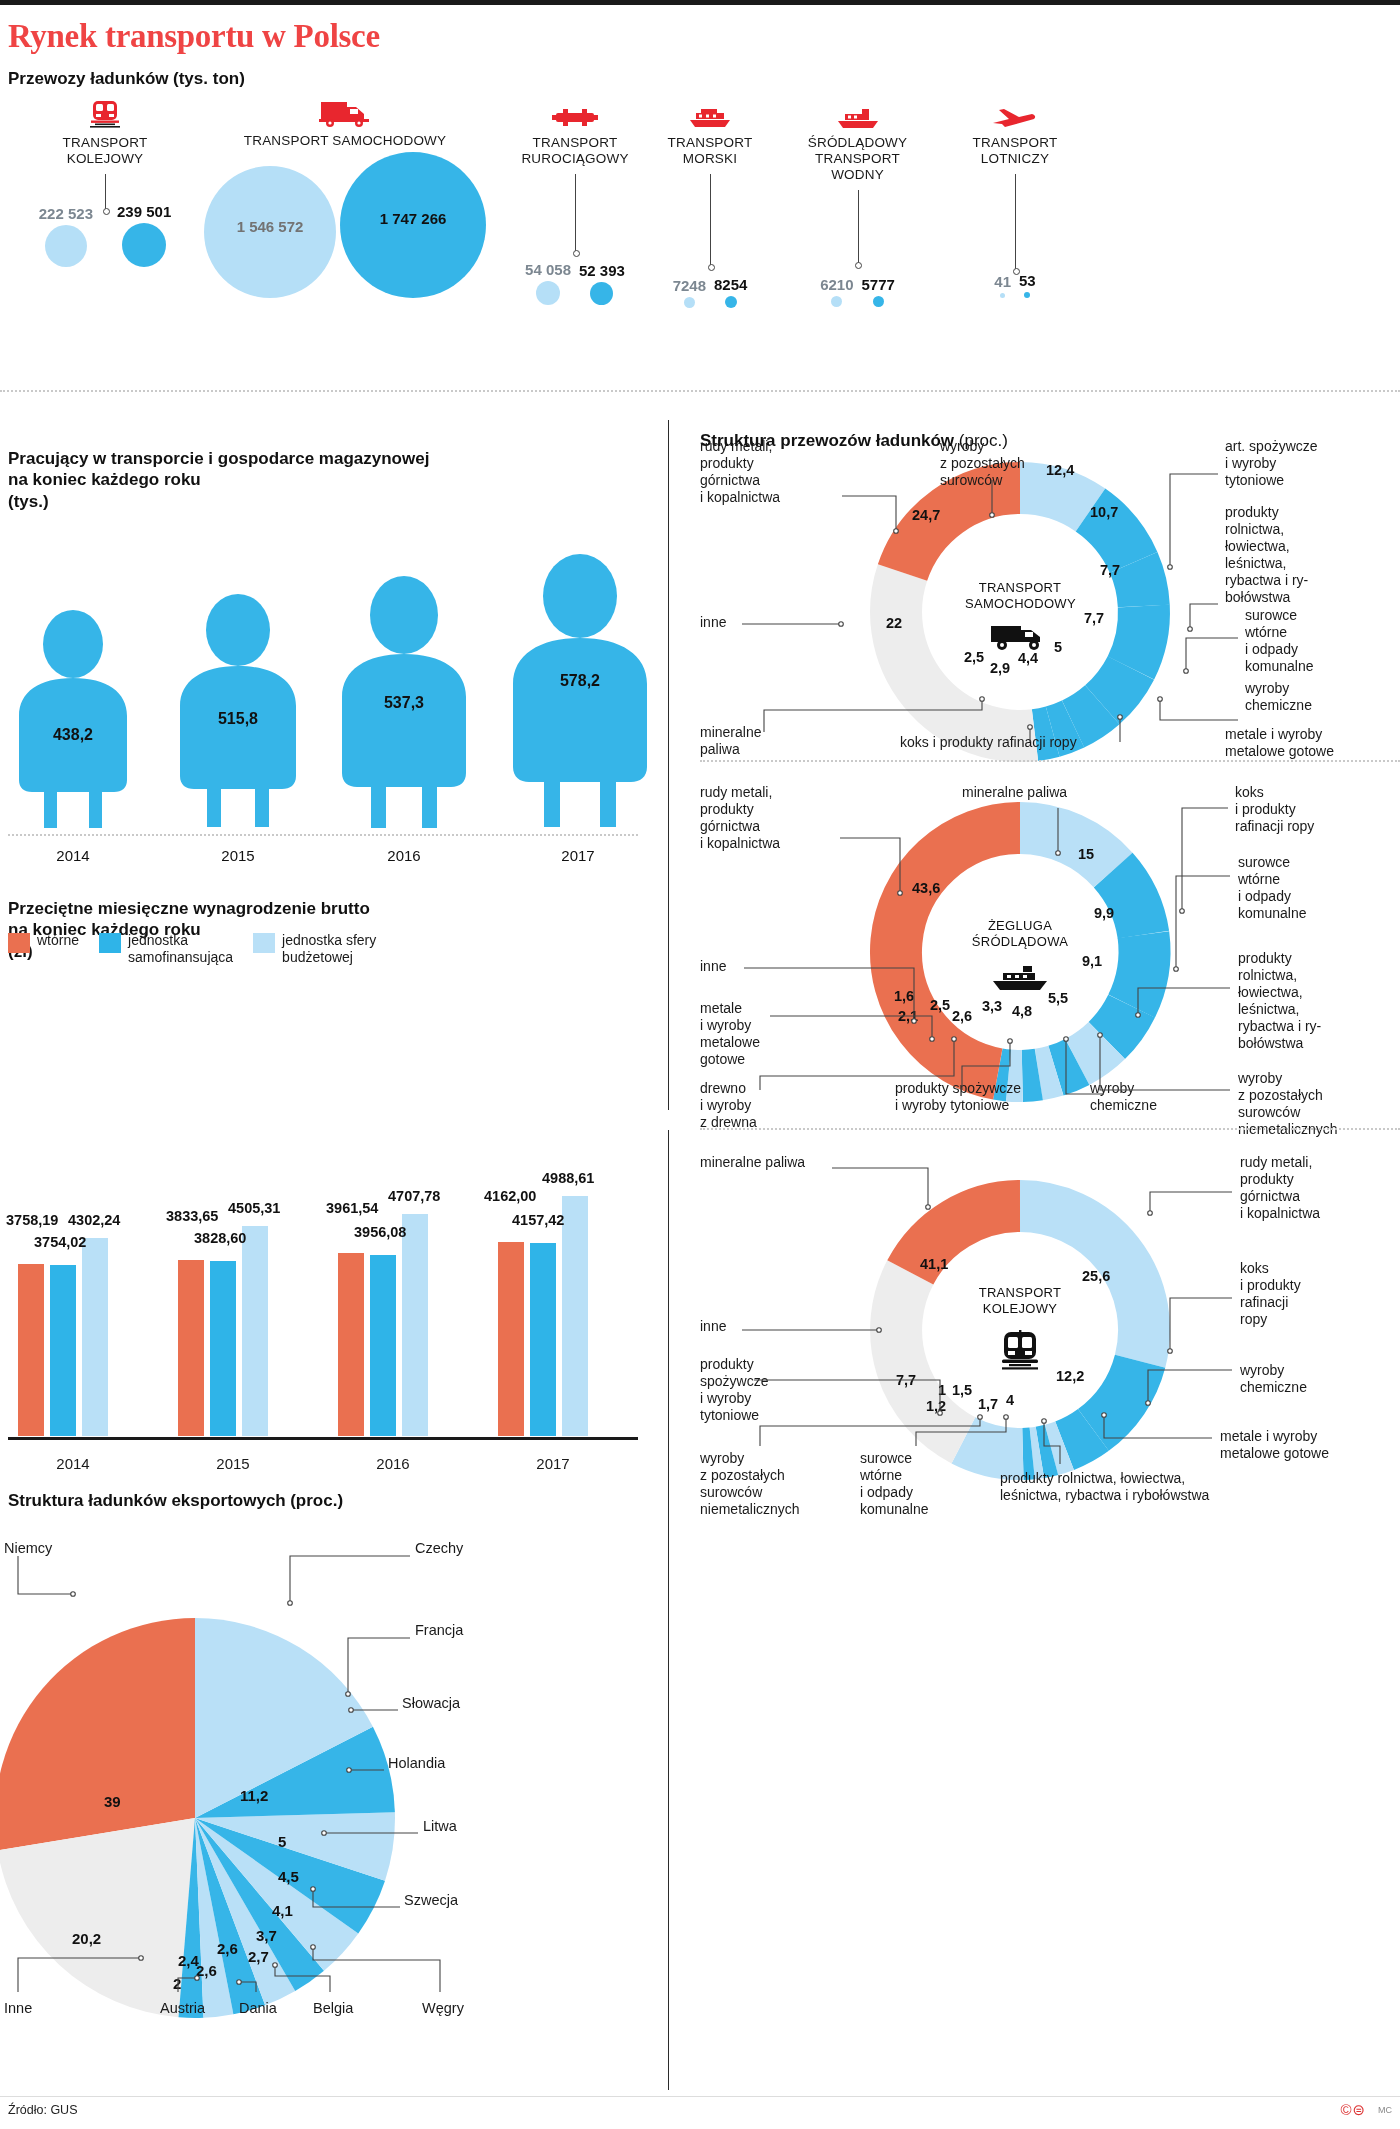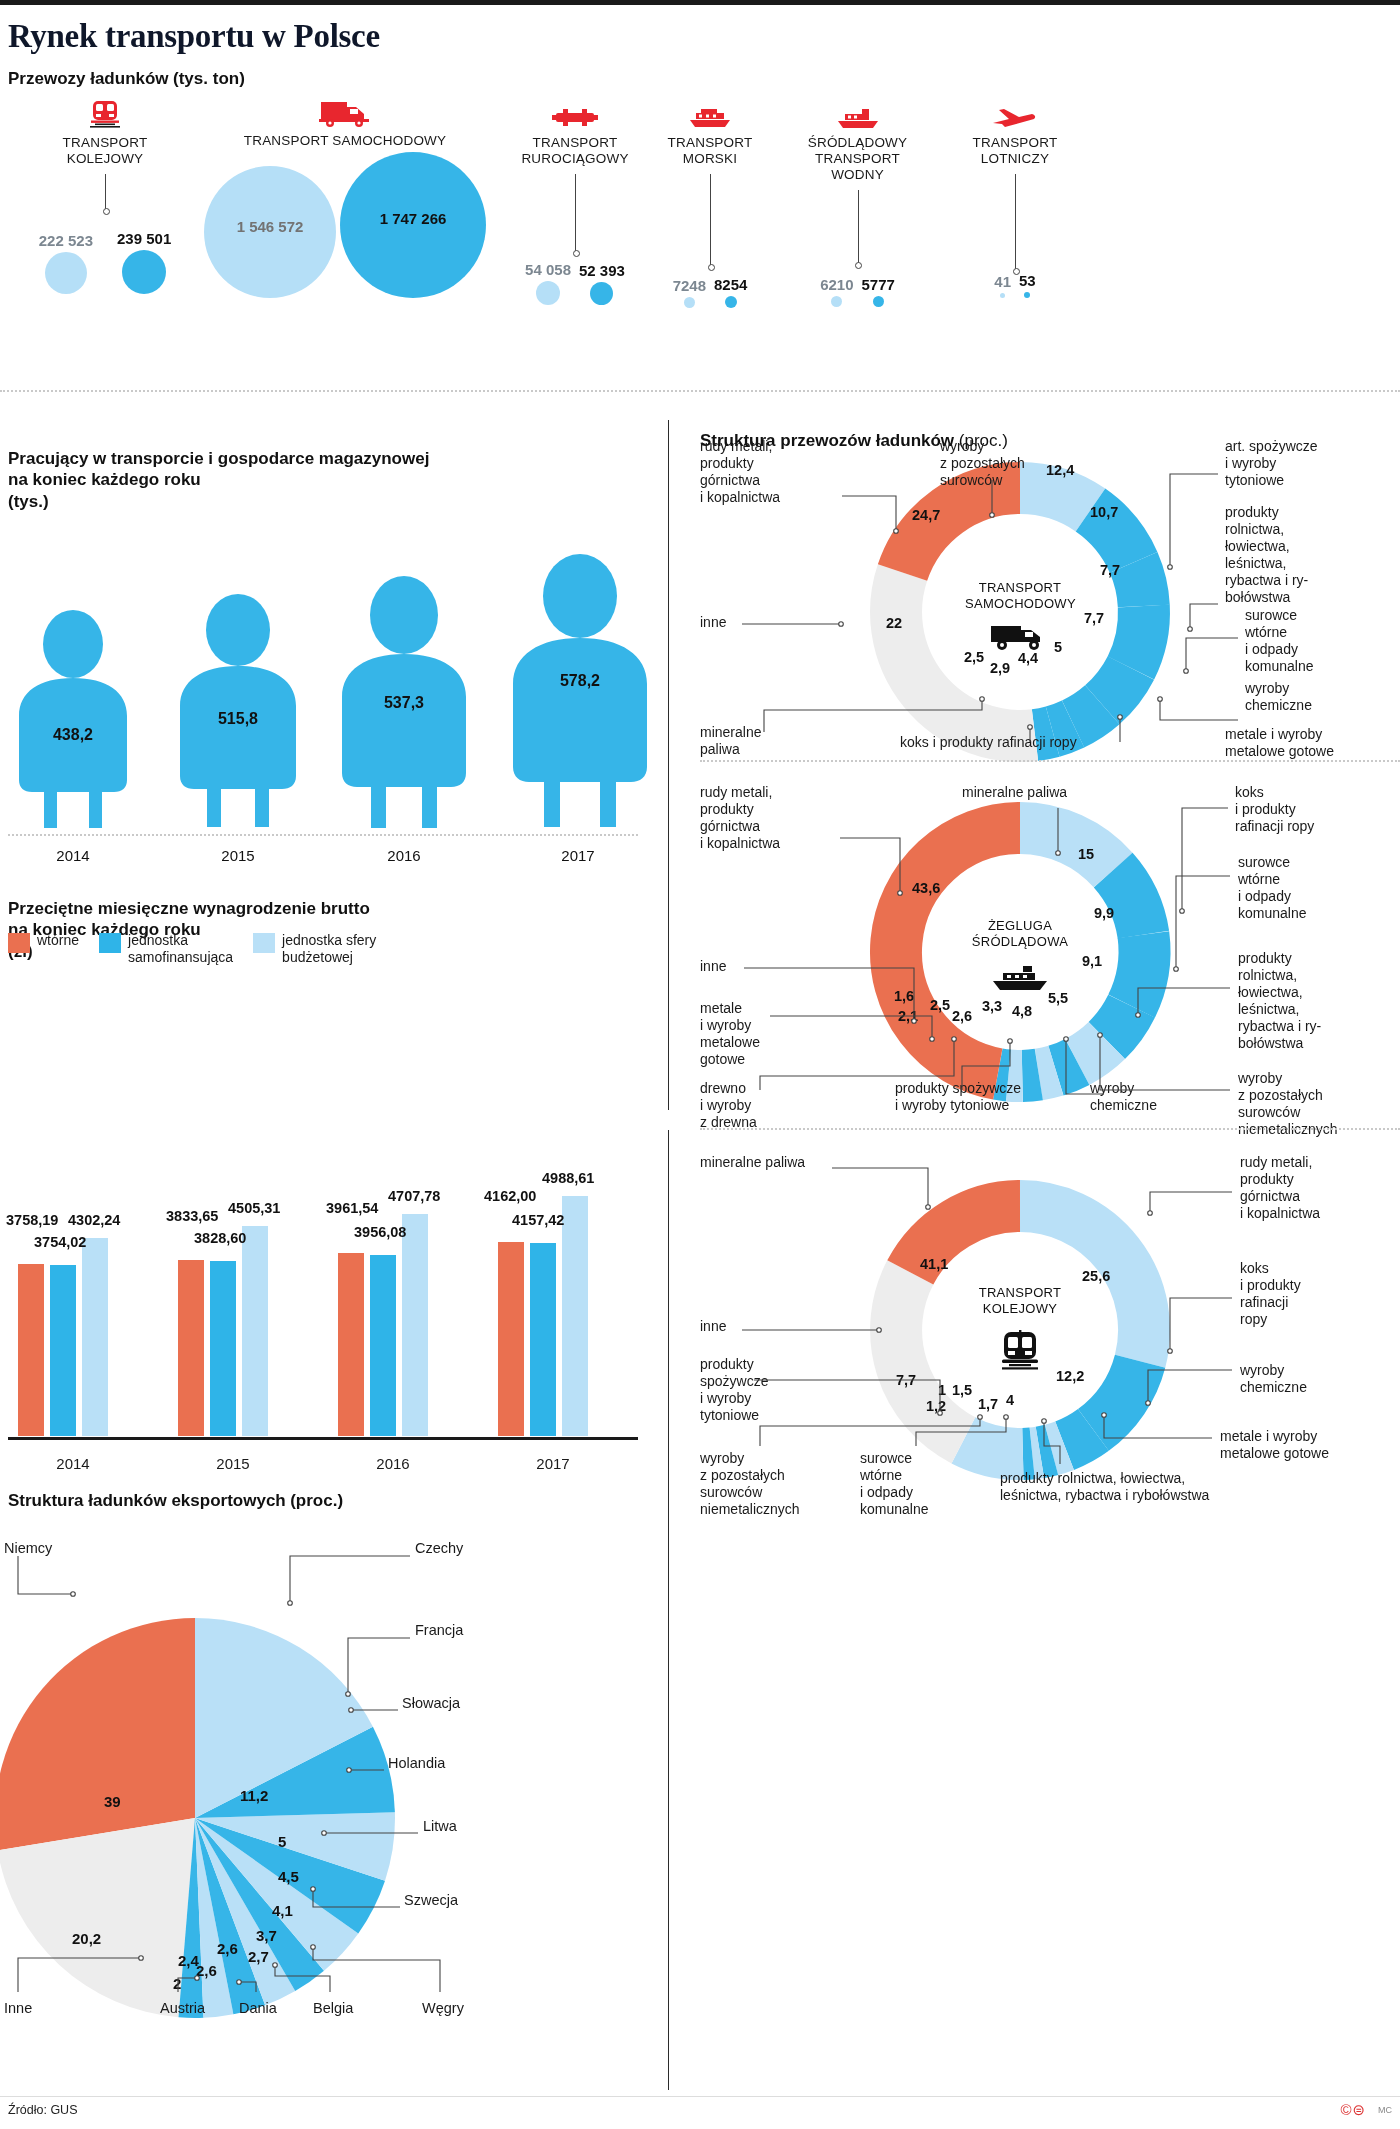--- a/index.html
+++ b/index.html
@@ -18,21 +18,21 @@
   }
   .topline { position:absolute; left:0; top:0; width:1400px; height:5px; background:#1a1a1a; }
 
   h1.title {
     position: absolute;
     left: 8px; top: 18px;
     font-family: "Liberation Serif", "DejaVu Serif", serif;
     font-size: 33px;
     font-weight: 700;
     letter-spacing: -0.3px;
-    color: #0f172a;
+    color: #ef4444;
   }
 
   .sec-head {
     font-size: 17px;
     font-weight: 700;
     color: #111;
     line-height: 1.25;
   }
   .sec-head .light { font-weight: 400; }
 
@@ -139,21 +139,21 @@
             <rect x="8" y="14" width="5" height="3" fill="#fff"></rect>
             <rect x="21" y="14" width="5" height="3" fill="#fff"></rect>
             <rect x="3" y="20.5" width="28" height="2.4" fill="#e8262e"></rect>
             <rect x="7" y="23.5" width="20" height="1.6" fill="#1a1a1a"></rect>
             <rect x="2" y="26" width="30" height="1.6" fill="#1a1a1a"></rect>
           </svg>
       </div>
       <div class="nm">TRANSPORT
 KOLEJOWY</div>
       <div class="stem" style="top:78px; height:36px;"></div>
-      <div class="bubrow" style="top:134px; gap:24px;">
+      <div class="bubrow" style="top:107px; gap:24px;">
         <div class="bubcell">
           <span class="bubval prev">222 523</span>
           <span class="circ c-prev" style="width:42px;height:42px;"></span>
         </div>
         <div class="bubcell">
           <span class="bubval cur">239 501</span>
           <span class="circ c-cur" style="width:44px;height:44px;"></span>
         </div>
       </div>
     </div>

